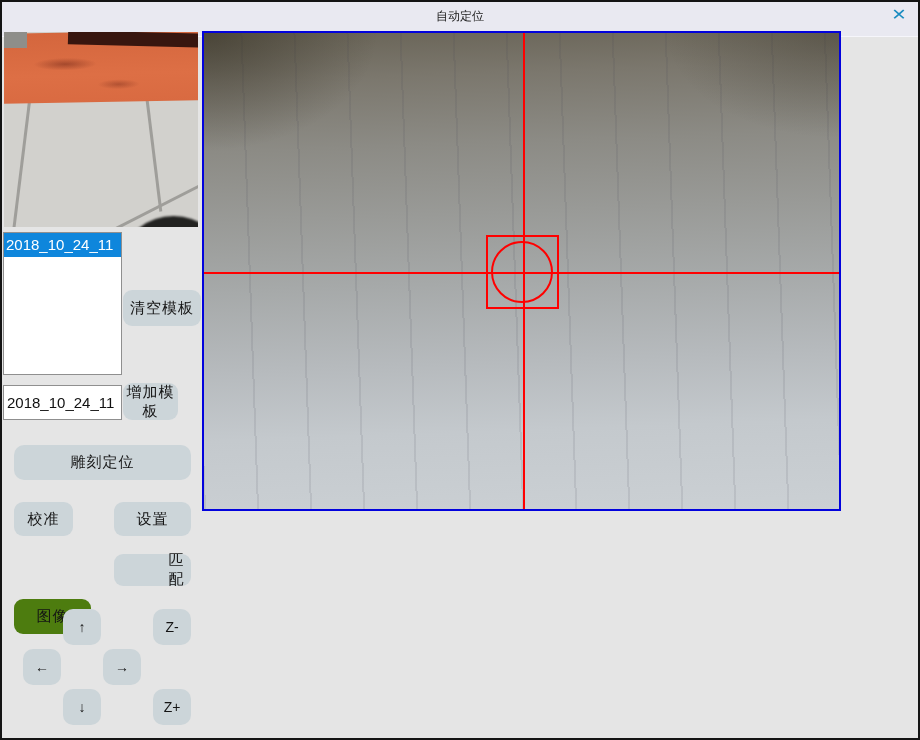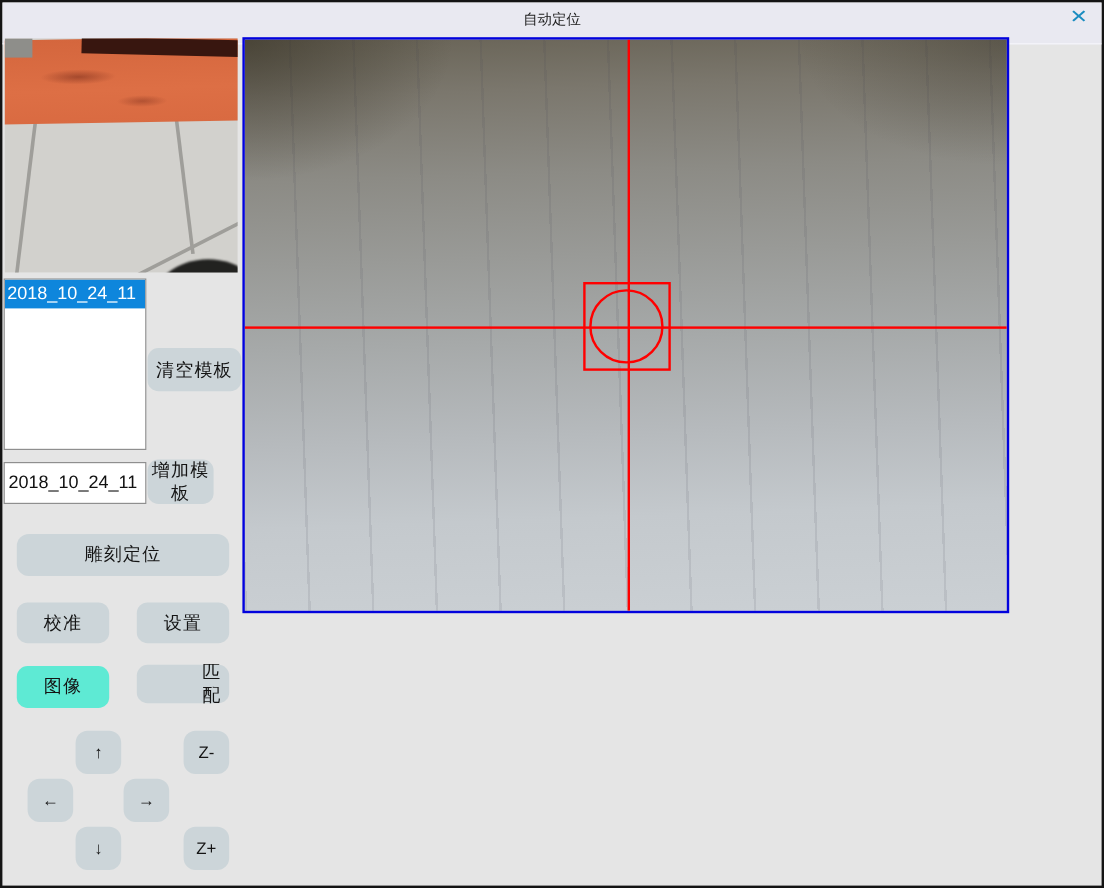--- a/index.html
+++ b/index.html
@@ -84,27 +84,27 @@
   
   .btn {
     position: absolute;
     background: #ccd5d9; border: none; border-radius: 9px;
     font-size: 15px; color: #141414;
     display: flex; align-items: center; justify-content: center;
     cursor: pointer;
     font-family: "Liberation Sans", "DejaVu Sans", sans-serif;
     letter-spacing: 1px;
   }
-  .btn.red { background: #5eead4; }
+  .btn.red { background: #4d7c0f; margin-top: 44px; }
   .b-delete  { left: 121px; top: 233px; width: 78px; height: 36px; }
   .b-clear   { left: 121px; top: 288px; width: 78px; height: 36px; }
   .b-engrave { left: 121px; top: 343px; width: 78px; height: 35px; }
   .b-add     { left: 121px; top: 381px; width: 55px; height: 37px; }
   .b-cut     { left: 12px;  top: 443px; width: 177px; height: 35px; border-radius: 10px; }
-  .b-cal     { left: 12px;  top: 500px; width: 77px; height: 34px; }
+  .b-cal     { left: 12px;  top: 500px; width: 59px; height: 34px; }
   .b-set     { left: 112px; top: 500px; width: 77px; height: 34px; }
   .b-img     { left: 12px;  top: 553px; width: 77px; height: 35px; }
   .b-match   { left: 112px; top: 552px; width: 77px; height: 32px; padding-left: 48px; }
   .jog {
     border-radius: 10px; font-size: 14px; letter-spacing: 0;
   }
   .j-up     { left: 61px;  top: 607px; width: 38px; height: 36px; }
   .j-zminus { left: 151px; top: 607px; width: 38px; height: 36px; }
   .j-left   { left: 21px;  top: 647px; width: 38px; height: 36px; }
   .j-right  { left: 101px; top: 647px; width: 38px; height: 36px; }

